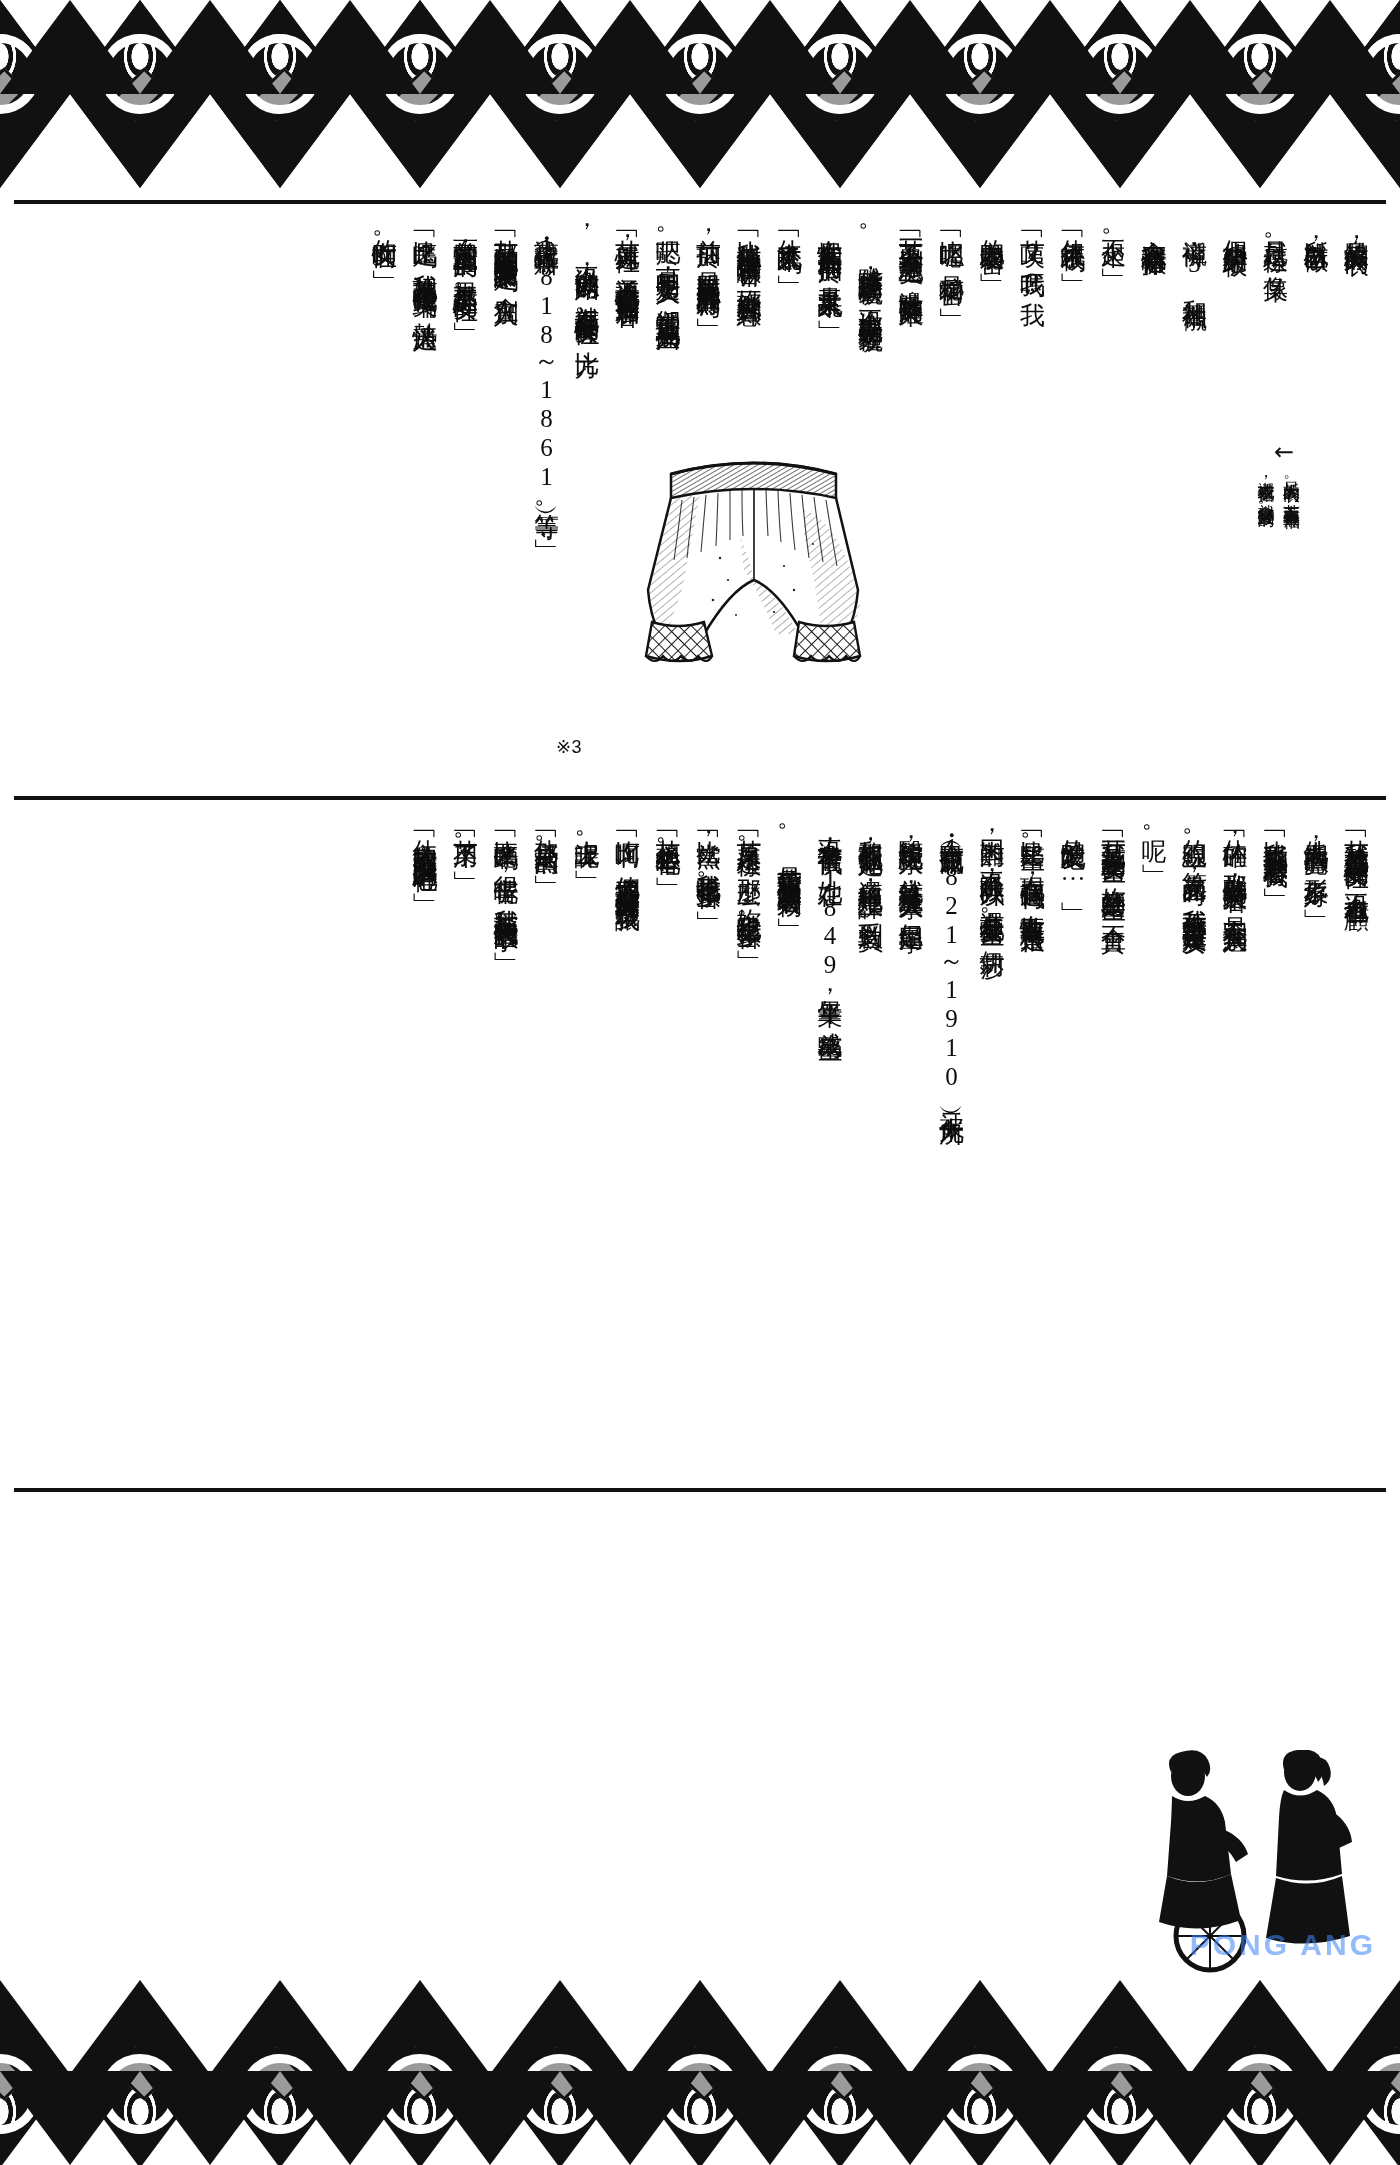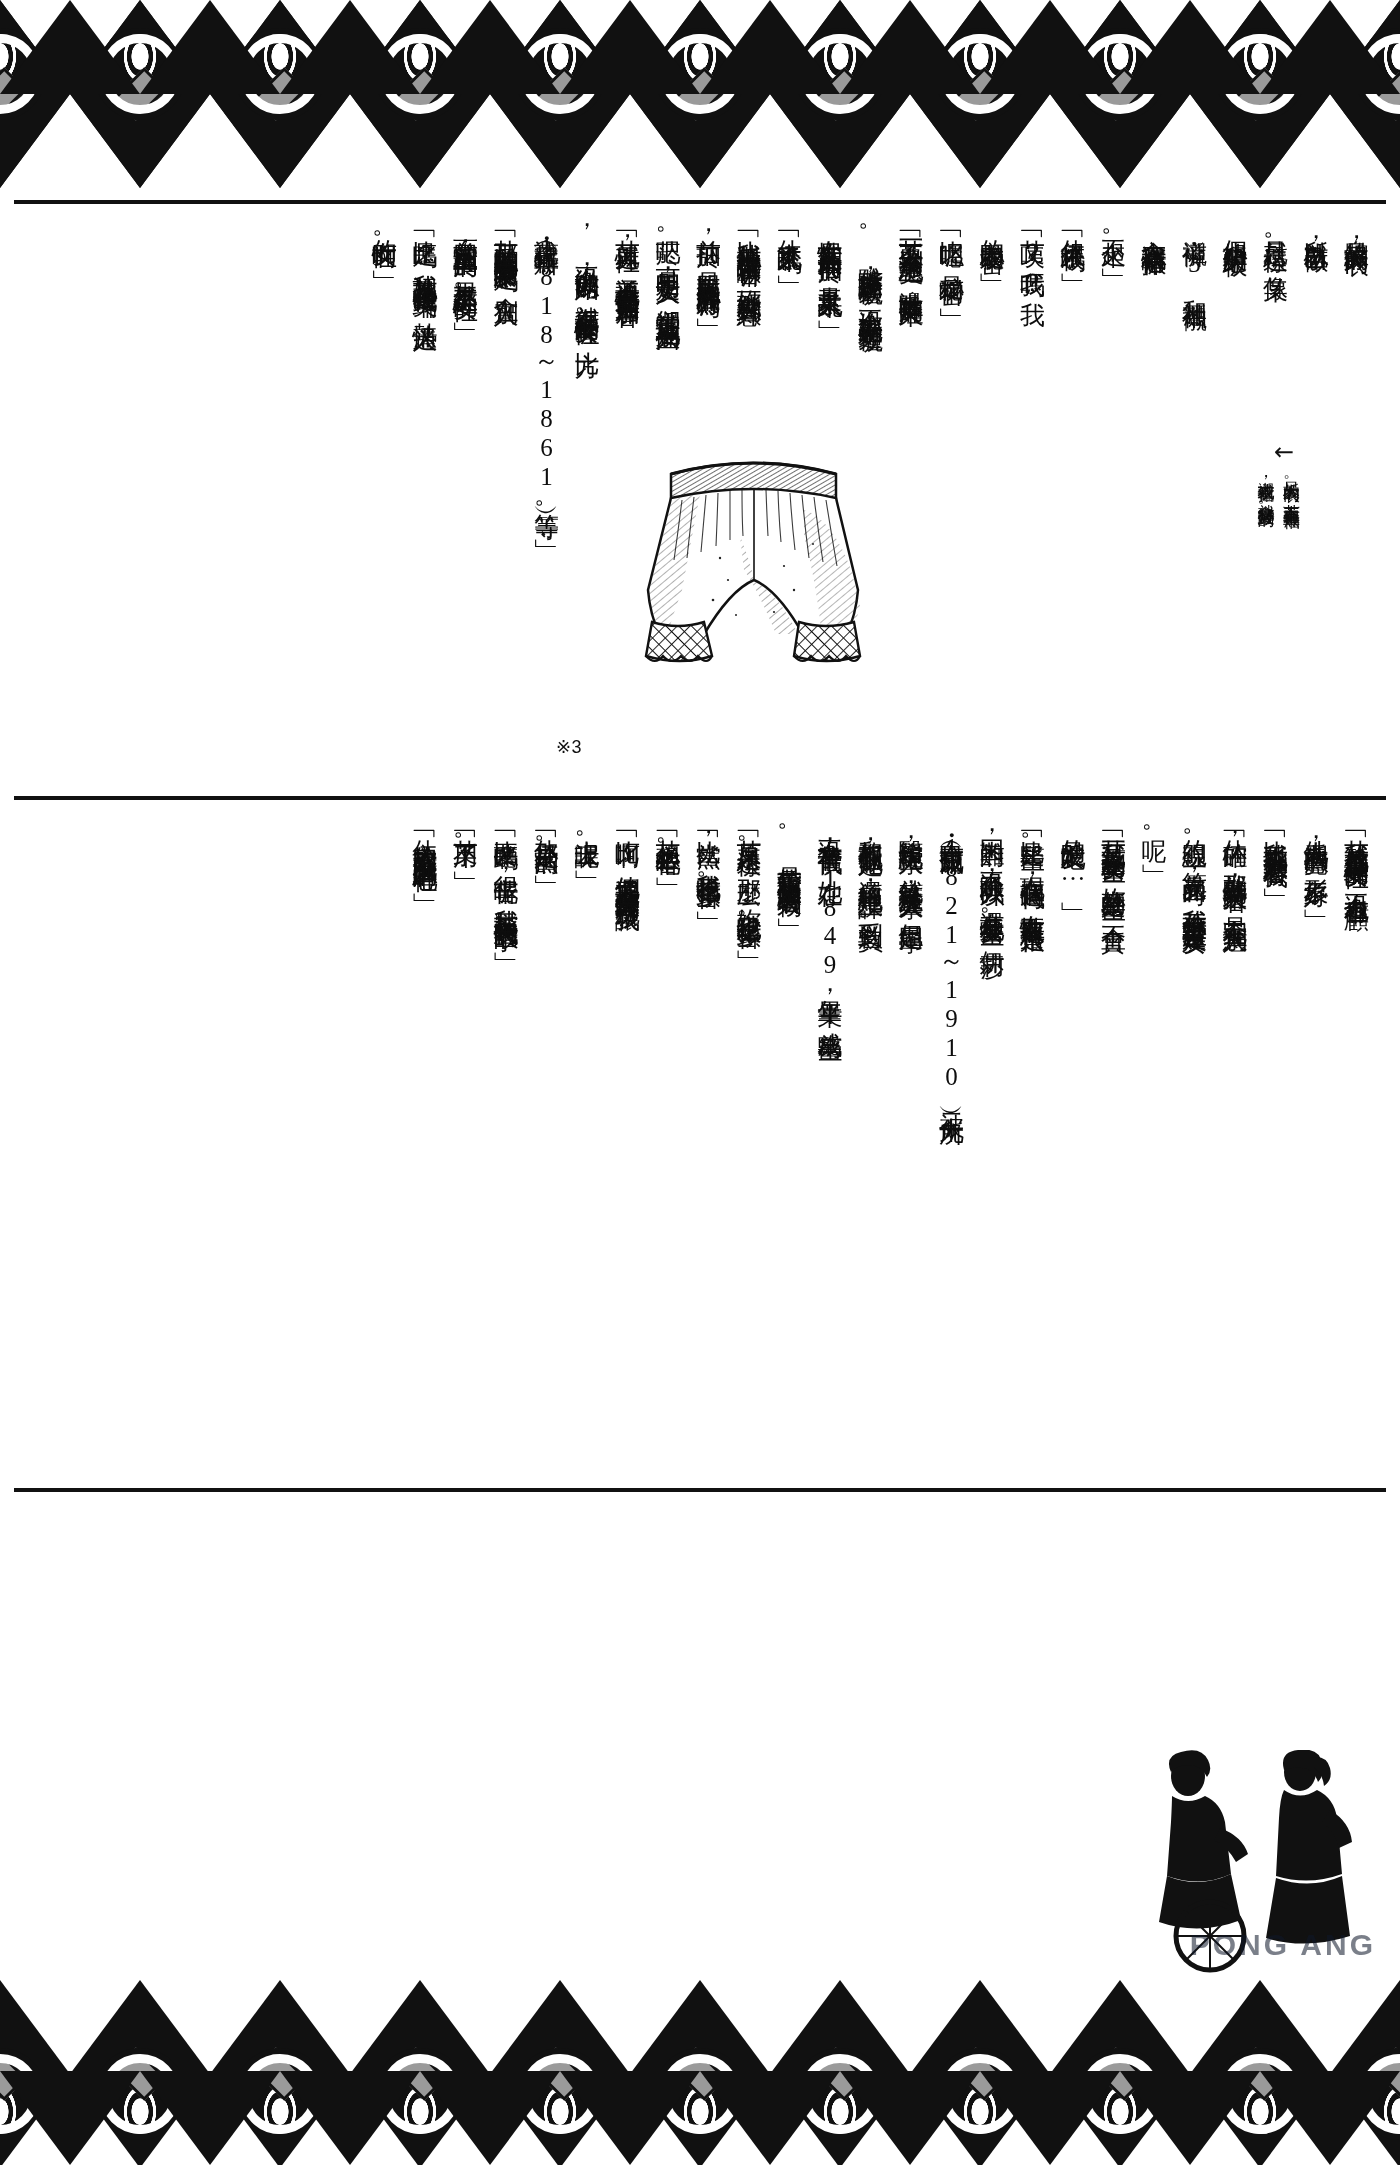--- a/index.html
+++ b/index.html
@@ -134,21 +134,21 @@
     pointer-events:none;
   }
   #silhouettes svg { display:block; width:100%; height:100%; }
   #watermark {
     position:absolute;
     right:24px; bottom:18px;
     font-family:"Liberation Sans","DejaVu Sans",sans-serif;
     font-size:30px;
     font-weight:bold;
     letter-spacing:3px;
-    color:#0f172a;
+    color:#3b82f6;
     opacity:.55;
   }
 </style>
 </head>
 <body>
 
 <div class="ornament-band" id="ornament-top">
   <div class="orn-row">
     <div class="orn-diamond" style="left:-70px;"></div>
     <div class="orn-diamond" style="left:70px;"></div>

